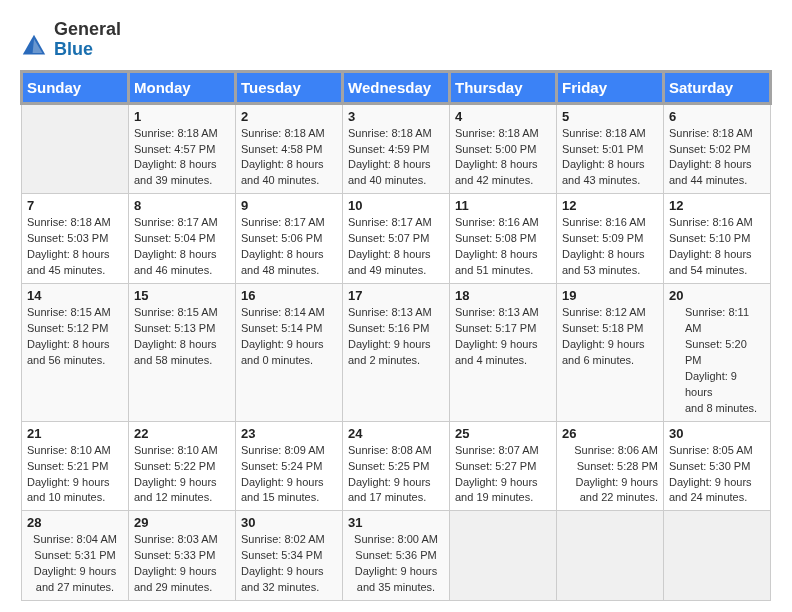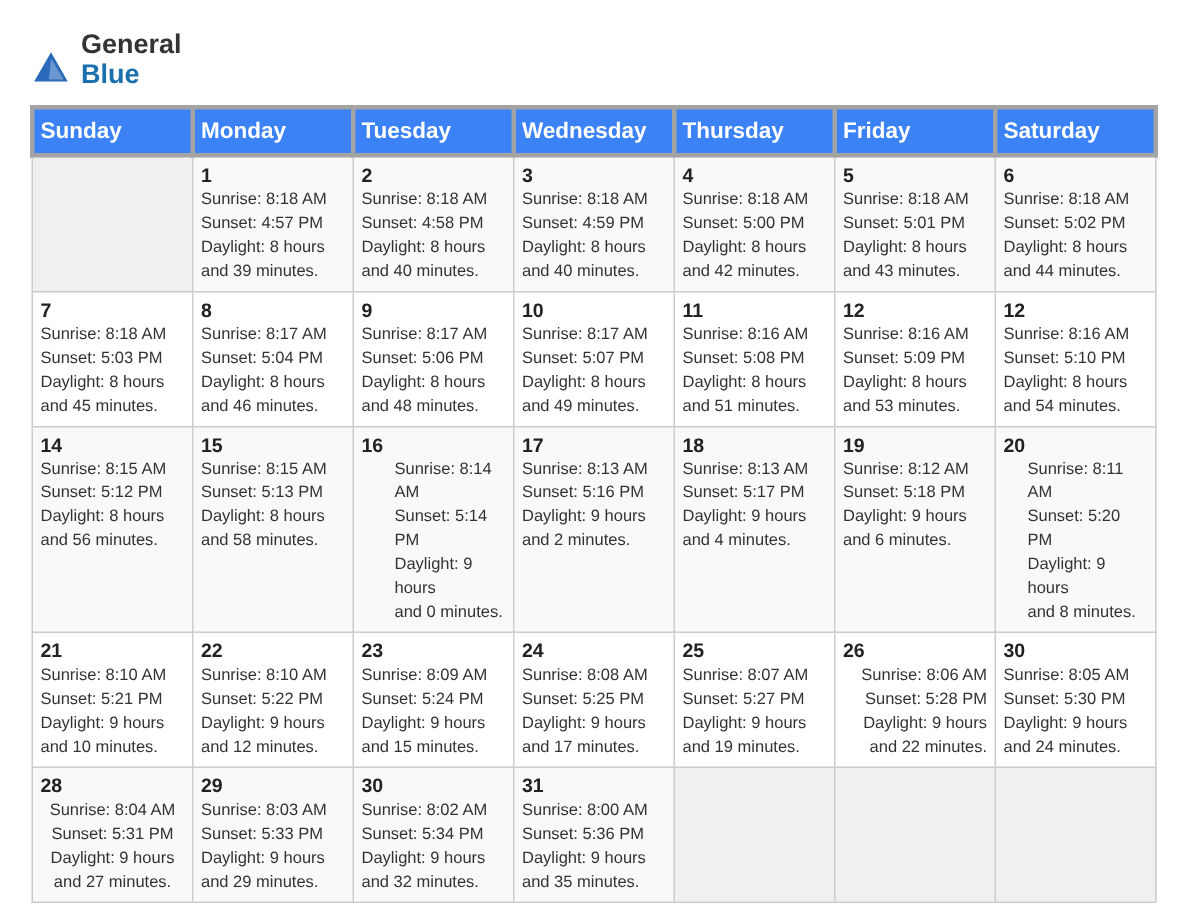--- a/index.html
+++ b/index.html
@@ -232,21 +232,21 @@
           </td>
           <td>
             <span class="day-number">15</span>
             <div class="day-detail" style="white-space: pre-line;">Sunrise: 8:15 AM
 Sunset: 5:13 PM
 Daylight: 8 hours
 and 58 minutes.</div>
           </td>
           <td>
             <span class="day-number">16</span>
-            <div class="day-detail" style="white-space: pre-line; margin-left: 22px;">Sunrise: 8:14 AM
+            <div class="day-detail" style="white-space: pre-line;">Sunrise: 8:14 AM
 Sunset: 5:14 PM
 Daylight: 9 hours
 and 0 minutes.</div>
           </td>
           <td>
             <span class="day-number">17</span>
             <div class="day-detail" style="white-space: pre-line;">Sunrise: 8:13 AM
 Sunset: 5:16 PM
 Daylight: 9 hours
 and 2 minutes.</div>
@@ -341,21 +341,21 @@
           </td>
           <td>
             <span class="day-number">30</span>
             <div class="day-detail" style="white-space: pre-line;">Sunrise: 8:02 AM
 Sunset: 5:34 PM
 Daylight: 9 hours
 and 32 minutes.</div>
           </td>
           <td>
             <span class="day-number">31</span>
-            <div class="day-detail" style="white-space: pre-line;">Sunrise: 8:00 AM
+            <div class="day-detail" style="white-space: pre-line; text-align: center;">Sunrise: 8:00 AM
 Sunset: 5:36 PM
 Daylight: 9 hours
 and 35 minutes.</div>
           </td>
           <td class="empty-cell"></td>
           <td class="empty-cell"></td>
           <td class="empty-cell"></td>
         </tr>
       </tbody>
   </table>

